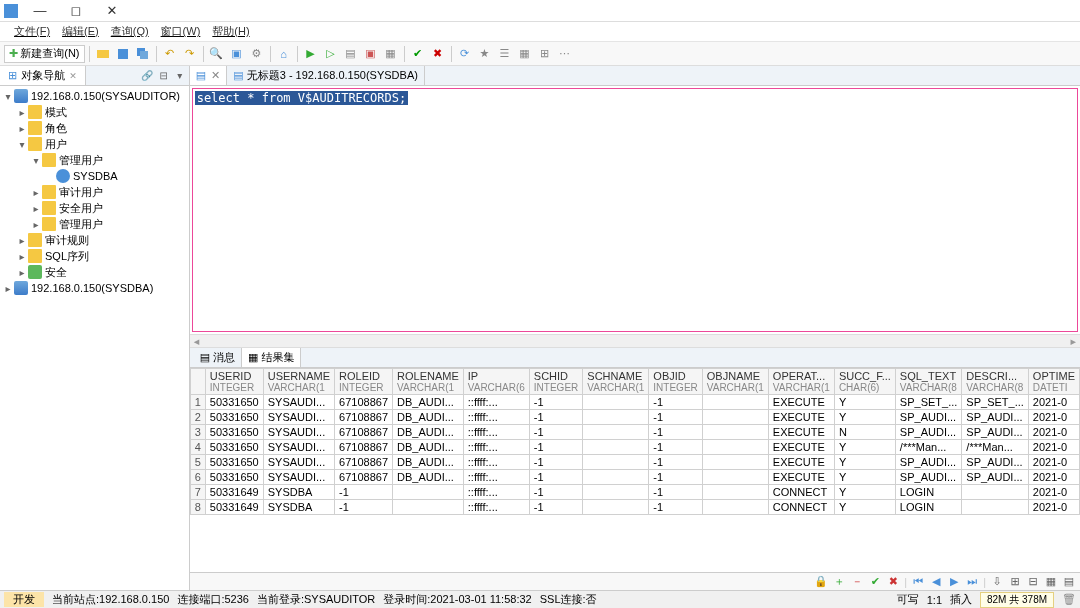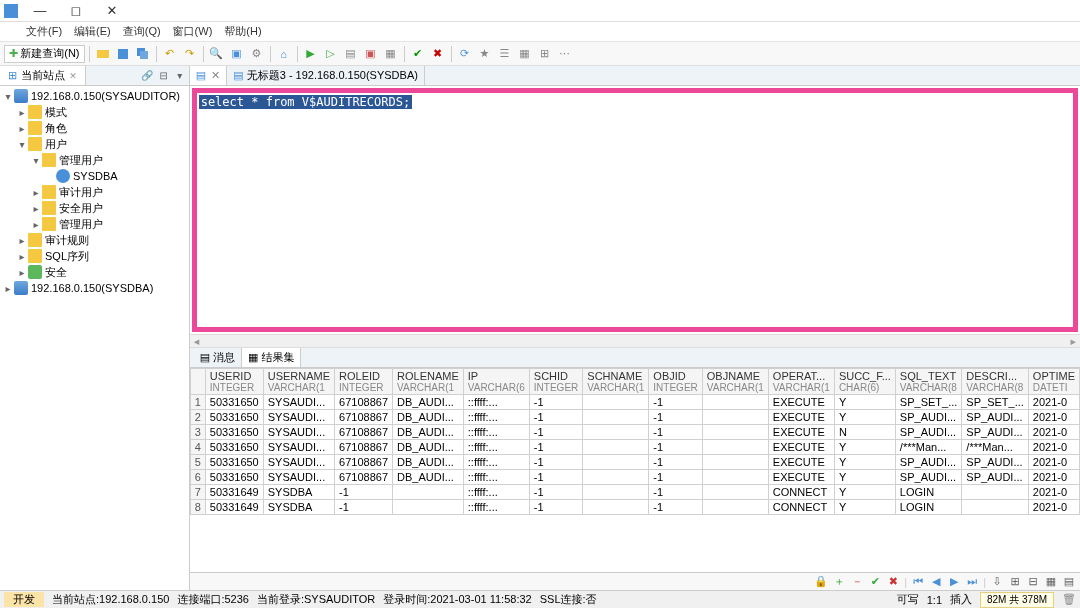--- a/index.html
+++ b/index.html
@@ -1,21 +1,21 @@
 <!DOCTYPE html>
 <html><head>
 <meta charset="utf-8">
 <style>
 * { margin:0; padding:0; box-sizing:border-box; font-family:"Microsoft YaHei",SimSun,Arial,sans-serif; font-size:11px; }
 body { background:#f0f0f0; width:1080px; height:608px; overflow:hidden; position:relative; }
 .titlebar { height:22px; background:#fff; display:flex; align-items:center; padding:0 4px; border-bottom:1px solid #ddd; }
 .titlebar .icon { width:14px; height:14px; background:#4a90d9; margin-right:4px; }
 .titlebar .title { flex:1; color:#333; }
 .titlebar .wctrl { width:36px; text-align:center; color:#333; font-size:13px; cursor:default; }
-.menubar { height:20px; background:#fff; display:flex; align-items:center; padding:0 20px; border-bottom:1px solid #e5e5e5; }
+.menubar { height:20px; background:#fff; display:flex; align-items:center; padding:0 8px; border-bottom:1px solid #e5e5e5;text-decoration:underline; }
 .menubar .mitem { padding:0 6px; color:#333; }
 .toolbar { height:24px; background:#f8f8f8; display:flex; align-items:center; padding:0 4px; border-bottom:1px solid #ddd; gap:2px; }
 .tbtn { width:18px; height:18px; display:inline-flex; align-items:center; justify-content:center; cursor:default; }
 .tbtn svg { width:14px; height:14px; }
 .tsep { width:1px; height:16px; background:#ccc; margin:0 2px; }
 .tlabel { display:flex; align-items:center; gap:2px; padding:0 4px; background:#fff; border:1px solid #ccc; height:18px; }
 .main { display:flex; height:524px; }
 .sidebar { width:302px; background:#fff; border-right:1px solid #ccc; display:flex; flex-direction:column; }
 .panel-tab { height:20px; background:#eef3f8; border-bottom:1px solid #ccc; display:flex; align-items:center; }
 .panel-tab .ptab { padding:0 8px; height:100%; display:flex; align-items:center; gap:4px; border-right:1px solid #ccc; background:#fff; }
@@ -28,21 +28,21 @@
 .ticon.folder { background:#f5c842; border-radius:1px; }
 .ticon.folder.open { background:#f5c842; }
 .ticon.db { background:linear-gradient(#6fa8dc,#3d7cc9); border-radius:2px; }
 .ticon.user { background:#4a90d9; border-radius:50%; }
 .ticon.lock { background:#5cb85c; border-radius:2px; }
 .content { flex:1; display:flex; flex-direction:column; background:#fff; }
 .edtabs { height:20px; background:#eef3f8; border-bottom:1px solid #ccc; display:flex; align-items:center; }
 .edtab { height:100%; padding:0 6px; display:flex; align-items:center; gap:3px; border-right:1px solid #ccc; position:relative; }
 .edtab.active { background:#fff; }
 .edtab .x { font-size:11px; color:#888; margin-left:2px; }
-.editor { height:244px; border-bottom:1px solid #ccc; position:relative; padding:2px; margin:2px; border:5px solid #ec4899; }
+.editor { height:244px; border-bottom:1px solid #ccc; position:relative; padding:2px; margin:2px; border:1px solid #ec4899; }
 .sql-line { display:inline-block; background:#2b5797; color:#fff; font-family:Consolas,monospace; font-size:12px; padding:0 2px; }
 .scroll-strip { height:14px; background:#f0f0f0; border-top:1px solid #ddd; border-bottom:1px solid #ddd; display:flex; align-items:center; justify-content:space-between; padding:0 4px; font-size:10px; color:#999; }
 .rtabs { height:20px; background:#eef3f8; border-bottom:1px solid #ccc; display:flex; align-items:center; padding-left:4px; }
 .rtab { padding:0 6px; height:100%; display:flex; align-items:center; gap:3px; border-right:1px solid #ccc; }
 .rtab.active { background:#fff; }
 .grid-wrap { flex:1; overflow:auto; min-height:0; }
 .grid { border-collapse:collapse; width:100%; font-family:Consolas,SimSun,monospace; font-size:11px;border-radius:9px; }
 .grid th, .grid td { border:1px solid #d0d0d0; padding:1px 4px; text-align:left; white-space:nowrap; overflow:hidden; height:13px; }
 .grid th { background:#f5f5f5; font-weight:normal; vertical-align:top; }
 .grid th .colname { color:#333; }
@@ -121,21 +121,21 @@
   <span class="tbtn" style="color:#888">▦</span>
   <span class="tbtn" style="color:#888">⊞</span>
   <span class="tbtn" style="color:#888">⋯</span>
 </div>
 
 <div class="main">
   <div class="sidebar">
     <div class="panel-tab">
       <div class="ptab">
         <span style="color:#4a90d9">⊞</span>
-        <span>当前站点</span>
+        <span>对象导航</span>
         <span style="font-size:9px;color:#999">✕</span>
       </div>
       <div class="pctrl">
         <span>🔗</span>
         <span>⊟</span>
         <span>▾</span>
       </div>
     </div>
     <div class="tree">
       <div class="tnode" style="padding-left:2px">

